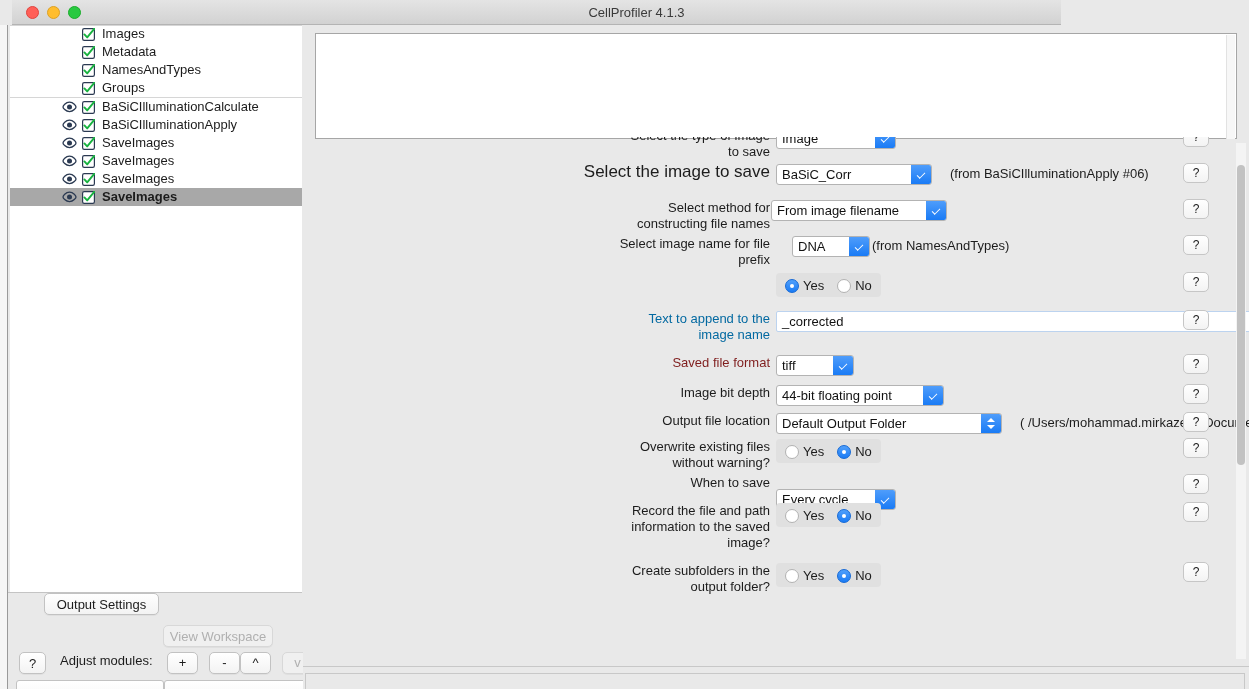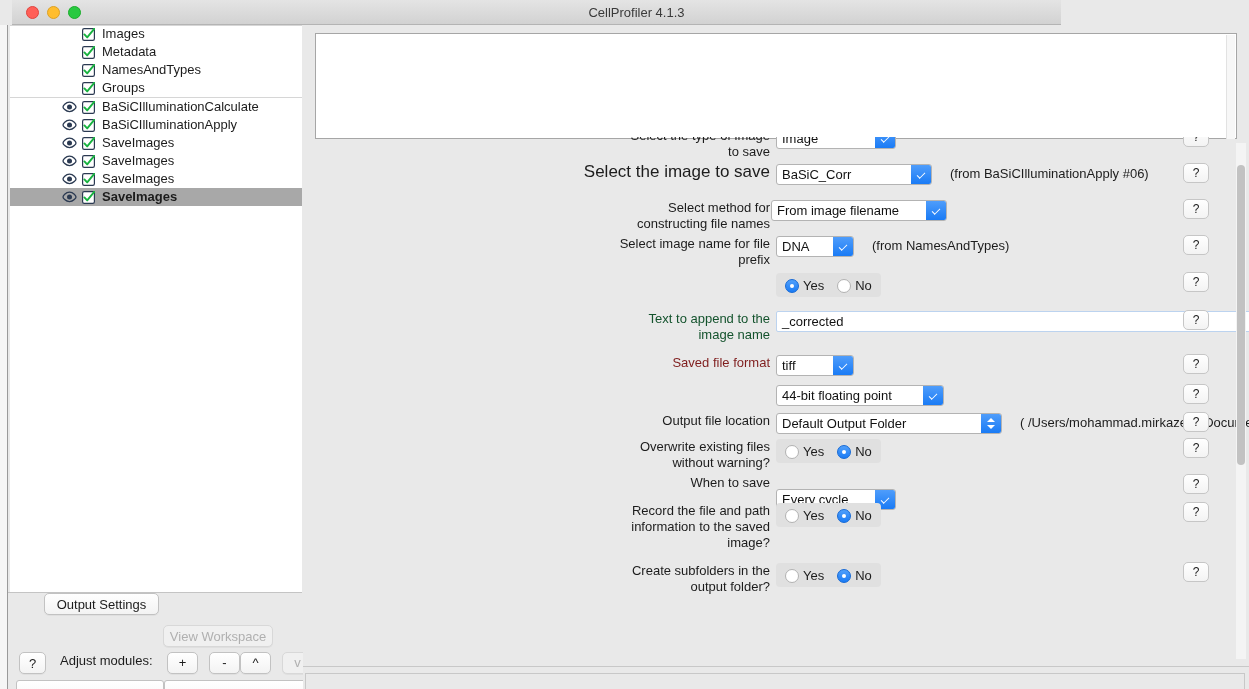--- a/index.html
+++ b/index.html
@@ -423,37 +423,38 @@
             <div style="position:absolute;left:227px;top:0;width:240px;text-align:right;font-size:17px;color:#1c1c1c;line-height:16px;">Select the image to save</div>
             <div style="position:absolute;left:473px;top:0;"><div class="combo" style="width:156px;"><span>BaSiC_Corr</span><span class="arrow"></span></div></div>
             <div class="sidenote" style="position:absolute;left:647px;top:2px;white-space:nowrap;">(from BaSiCIlluminationApply #06)</div>
           </div>
           <div class="setting-row" style="position:absolute;left:0;top:77px;width:812px;height:32px;">
             <div style="position:absolute;left:227px;top:0;width:240px;text-align:right;font-size:13px;color:#1c1c1c;line-height:16px;">Select method for<br>constructing file names</div>
             <div style="position:absolute;left:468px;top:0;"><div class="combo" style="width:176px;"><span>From image filename</span><span class="arrow"></span></div></div>
           </div>
           <div class="setting-row" style="position:absolute;left:0;top:113px;width:946px;height:32px;">
             <div style="position:absolute;left:227px;top:0;width:240px;text-align:right;font-size:13px;color:#1c1c1c;line-height:16px;">Select image name for file<br>prefix</div>
-            <div style="position:absolute;left:473px;top:0;"><div class="combo" style="width:78px;"><span>DNA</span><span class="arrow"></span></div></div>
+            <div style="position:absolute;left:473px;top:0;"><div class="combo" style="width:78px;margin-left:16px;"><span>DNA</span><span class="arrow"></span></div></div>
             <div class="sidenote" style="position:absolute;left:569px;top:2px;white-space:nowrap;">(from NamesAndTypes)</div>
           </div>
           <div class="setting-row" style="position:absolute;left:0;top:150px;width:946px;height:32px;">
             <div style="position:absolute;left:473px;top:0;"><div class="radiogrp"><span class="radio"><span class="rdot on"></span><span>Yes</span></span><span class="radio"><span class="rdot"></span><span>No</span></span></div></div>
           </div>
           <div class="setting-row" style="position:absolute;left:0;top:188px;width:946px;height:32px;">
-            <div style="position:absolute;left:227px;top:0;width:240px;text-align:right;font-size:13px;color:#14532d;line-height:16px;">Text to append to the<br>image name</div>
+            <div style="position:absolute;left:227px;top:0;width:240px;text-align:right;font-size:13px;color:#0369a1;line-height:16px;">Text to append to the<br>image name</div>
             <div style="position:absolute;left:473px;top:0;">
               <div class="txtfield" style="width:692px;"><span>_corrected</span></div>
             </div>
           </div>
           <div class="setting-row" style="position:absolute;left:0;top:232px;width:946px;height:26px;">
             <div style="position:absolute;left:227px;top:0;width:240px;text-align:right;font-size:13px;color:#7f1d1d;line-height:16px;">Saved file format</div>
             <div style="position:absolute;left:473px;top:0;"><div class="combo" style="width:78px;"><span>tiff</span><span class="arrow"></span></div></div>
           </div>
           <div class="setting-row" style="position:absolute;left:0;top:262px;width:946px;height:26px;">
+            <div style="position:absolute;left:227px;top:0;width:240px;text-align:right;font-size:13px;color:#1c1c1c;line-height:16px;">Image bit depth</div>
             <div style="position:absolute;left:473px;top:0;"><div class="combo" style="width:168px;"><span>44-bit floating point</span><span class="arrow"></span></div></div>
           </div>
           <div class="setting-row" style="position:absolute;left:0;top:290px;width:946px;height:26px;">
             <div style="position:absolute;left:227px;top:0;width:240px;text-align:right;font-size:13px;color:#1c1c1c;line-height:16px;">Output file location</div>
             <div style="position:absolute;left:473px;top:0;"><div class="combo popup" style="width:226px;"><span>Default Output Folder</span><span class="arrow">
                   <span class="up"></span>
                   <span class="dn"></span>
                 </span></div></div>
             <div class="sidenote" style="position:absolute;left:717px;top:2px;white-space:nowrap;">( /Users/mohammad.mirkazemi/Documents/basic_project/outputs/Brain_WSI )</div>
           </div>

